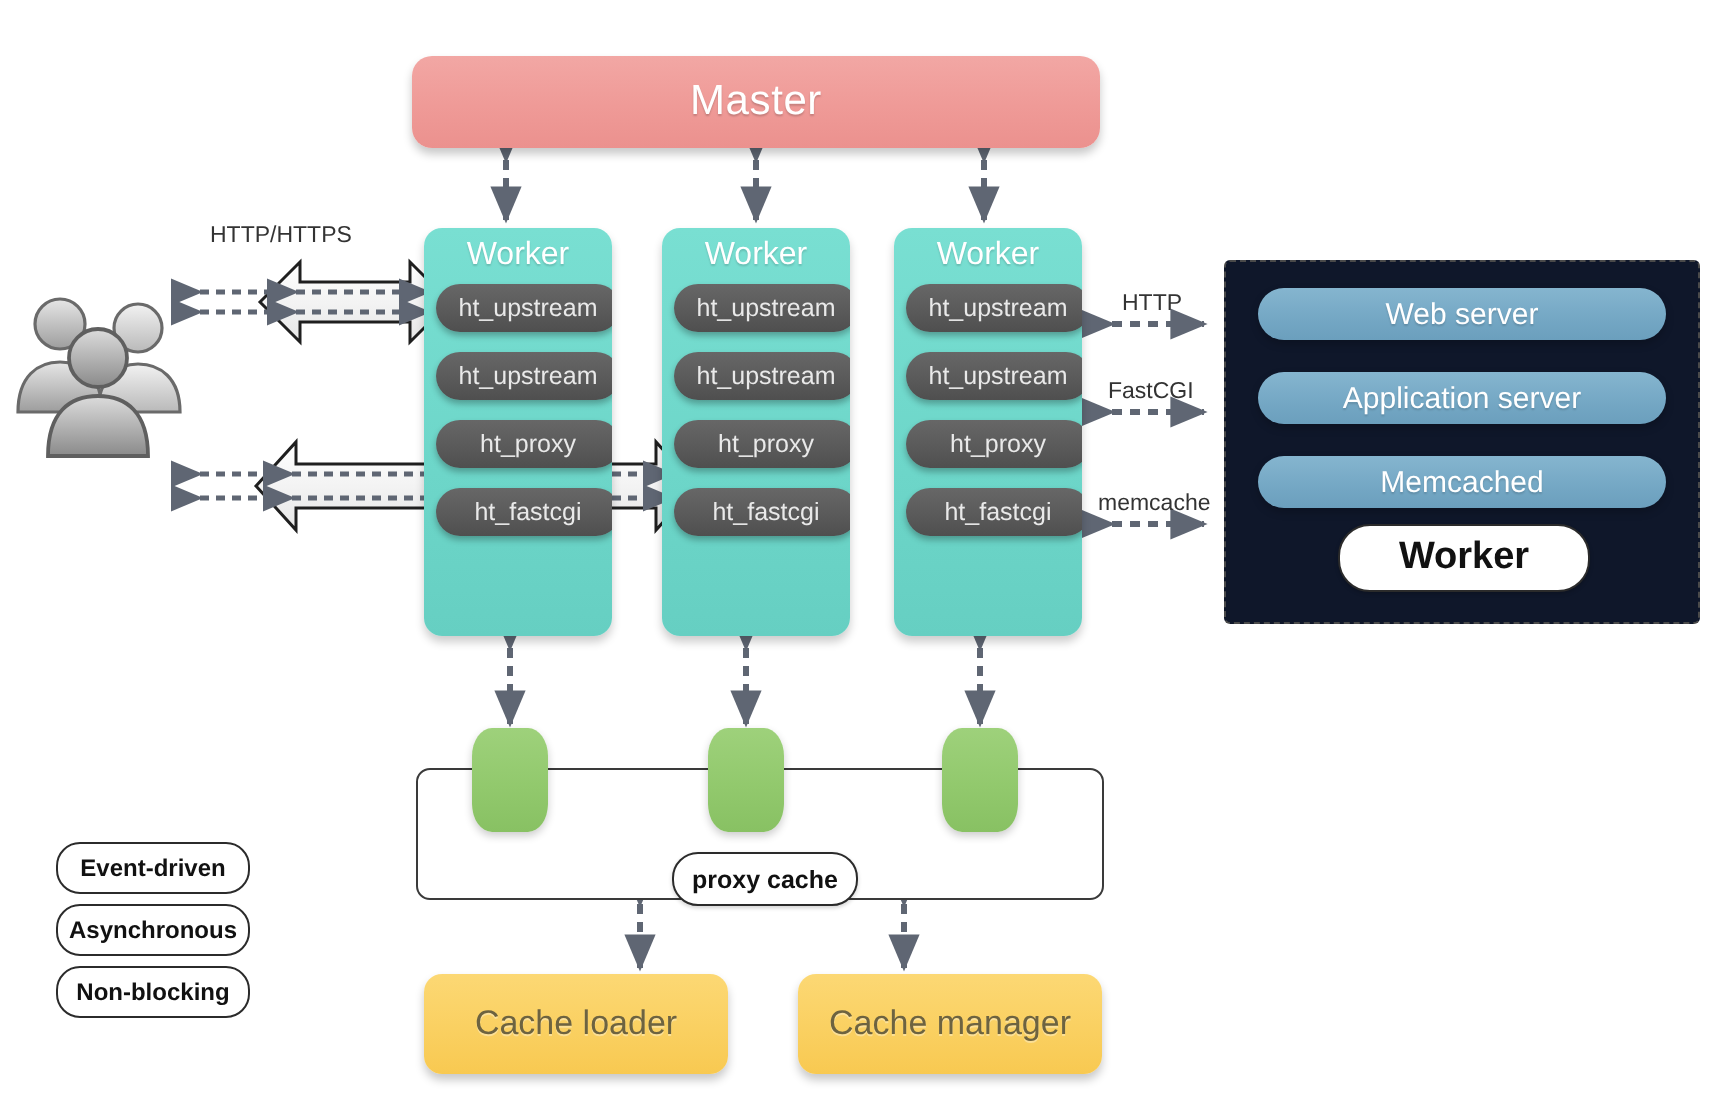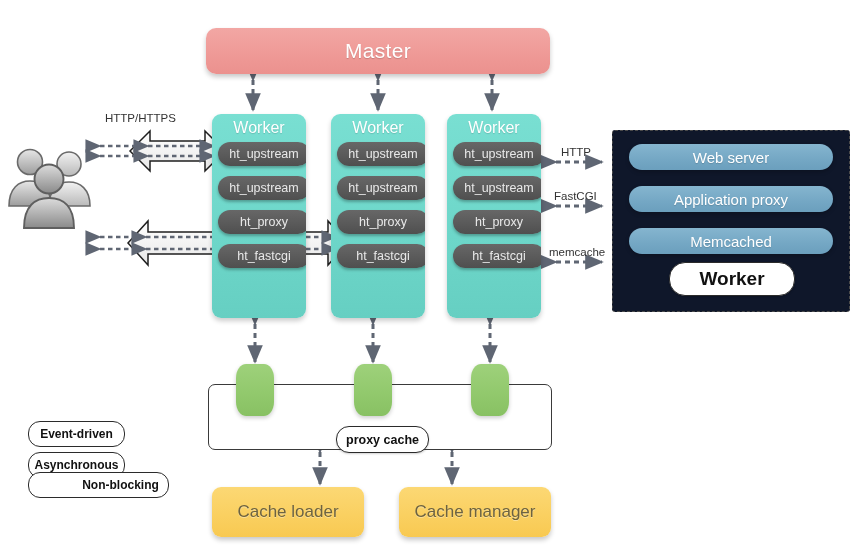--- a/index.html
+++ b/index.html
@@ -233,21 +233,21 @@
 
       <circle cx="43" cy="39" r="14.5" fill="url(#gdark)" stroke="#5f5f5f" stroke-width="1.9"></circle>
       <path d="M18,88 C18,66 29,58 43,58 C57,58 68,66 68,88 Z" fill="url(#gdark)" stroke="#5f5f5f" stroke-width="1.9"></path>
     </svg>
   </div>
 
   <div class="abs lbl" style="left:105px;top:112px;">HTTP/HTTPS</div>
 
   <div class="abs backend-panel">
     <div class="srv" style="top:13px;">Web server</div>
-    <div class="srv" style="top:55px;">Application proxy</div>
+    <div class="srv" style="top:55px;">Application server</div>
     <div class="srv" style="top:97px;">Memcached</div>
     <div class="backend-pill">
       <span>Worker</span>
     </div>
   </div>
 
   <div class="abs lbl" style="left:561px;top:146px;">HTTP</div>
   <div class="abs lbl" style="left:554px;top:190px;">FastCGI</div>
   <div class="abs lbl" style="left:549px;top:246px;">memcache</div>
 
@@ -267,17 +267,17 @@
   <div class="abs cache-btn" style="left:399px;top:487px;width:152px;">
     <span>Cache manager</span>
   </div>
 
   <div class="abs feat" style="top:421px;">
     <span>Event-driven</span>
   </div>
   <div class="abs feat" style="top:452px;">
     <span>Asynchronous</span>
   </div>
-  <div class="abs feat" style="top:472px;padding-left:44px;">
+  <div class="abs feat" style="top:483px;">
     <span>Non-blocking</span>
   </div>
 
 </div>
 
 </body></html>

